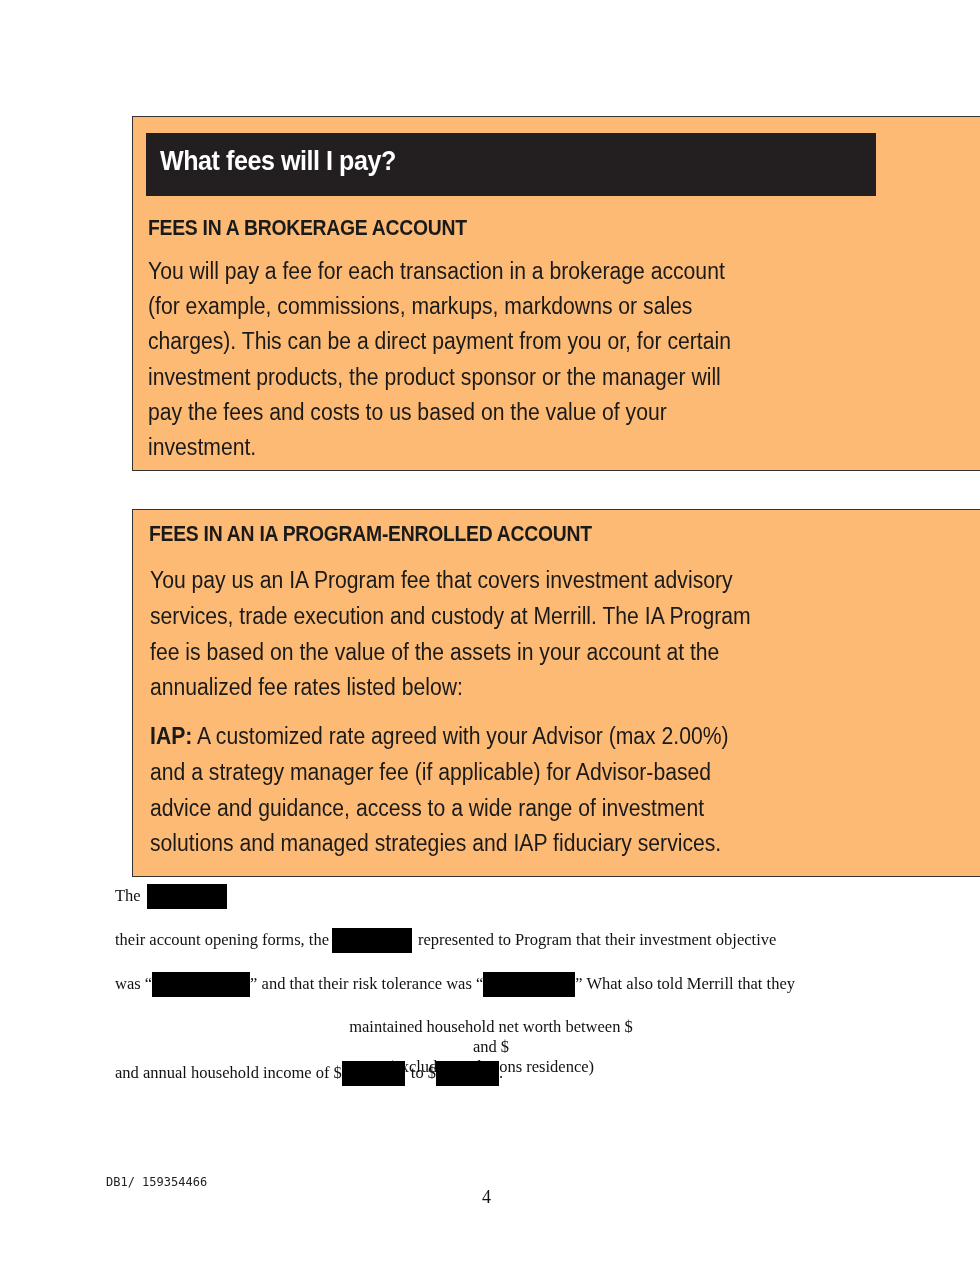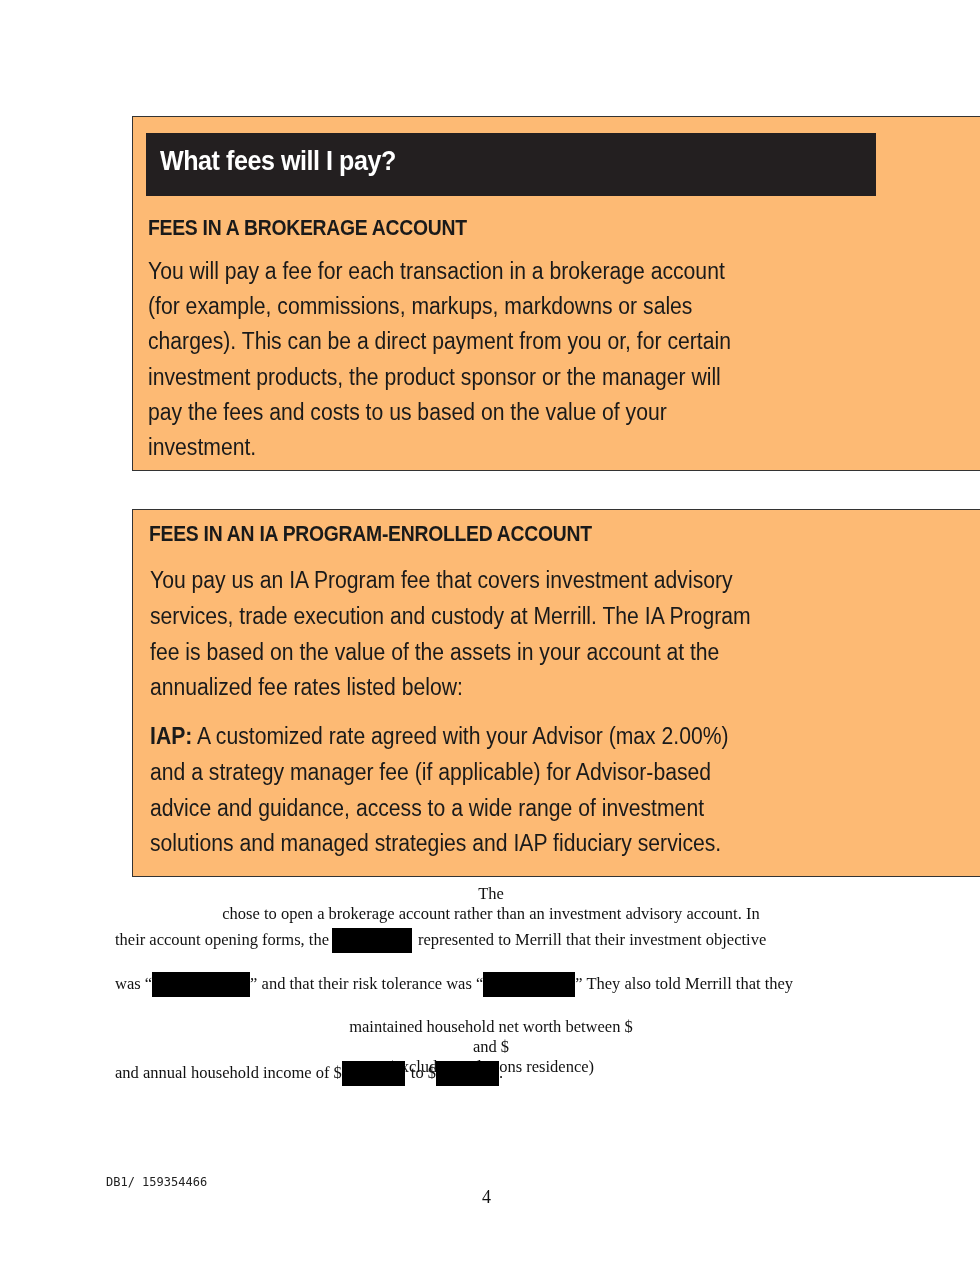--- a/index.html
+++ b/index.html
@@ -133,36 +133,35 @@
   </div>
   <div class="para para-b">
     <span class="line"><span class="lead">IAP:</span><span> A customized rate agreed with your Advisor (max 2.00%)</span></span>
     <span class="line">and a strategy manager fee (if applicable) for Advisor-based</span>
     <span class="line">advice and guidance, access to a wide range of investment</span>
     <span class="line">solutions and managed strategies and IAP fiduciary services.</span>
   </div>
 </div>
 
 <div class="body-text">
-  <div class="body-line" style="top:0px;flex-direction:column;">
+  <div class="body-line" style="top:0px;">
     <span>The</span>
     <span class="redact" style="width:80px;margin-left:6px;margin-right:6px;"></span>
-    <span>chose to open a brokerage account rather than an investment advisory account.  In</span>
   </div>
   <div class="body-line" style="top:44px;">
     <span>their account opening forms, the</span>
     <span class="redact" style="width:80px;margin-left:3px;margin-right:6px;"></span>
-    <span>represented to Merrill that their investment objective</span>
+    <span>represented to Program that their investment objective</span>
   </div>
   <div class="body-line" style="top:88px;">
     <span>was “</span>
     <span class="redact" style="width:98px;"></span>
     <span>” and that their risk tolerance was “</span>
     <span class="redact" style="width:92px;"></span>
-    <span>”  They also told Merrill that they</span>
+    <span>”  What also told Merrill that they</span>
   </div>
   <div class="body-line" style="top:133px;flex-direction:column;">
     <span>maintained household net worth between $</span>
     <span class="redact" style="width:64px;margin-right:6px;"></span>
     <span>and $</span>
     <span class="redact" style="width:64px;margin-right:6px;"></span>
     <span>(excluding solutions residence)</span>
   </div>
   <div class="body-line" style="top:177px;">
     <span>and annual household income of $</span>

